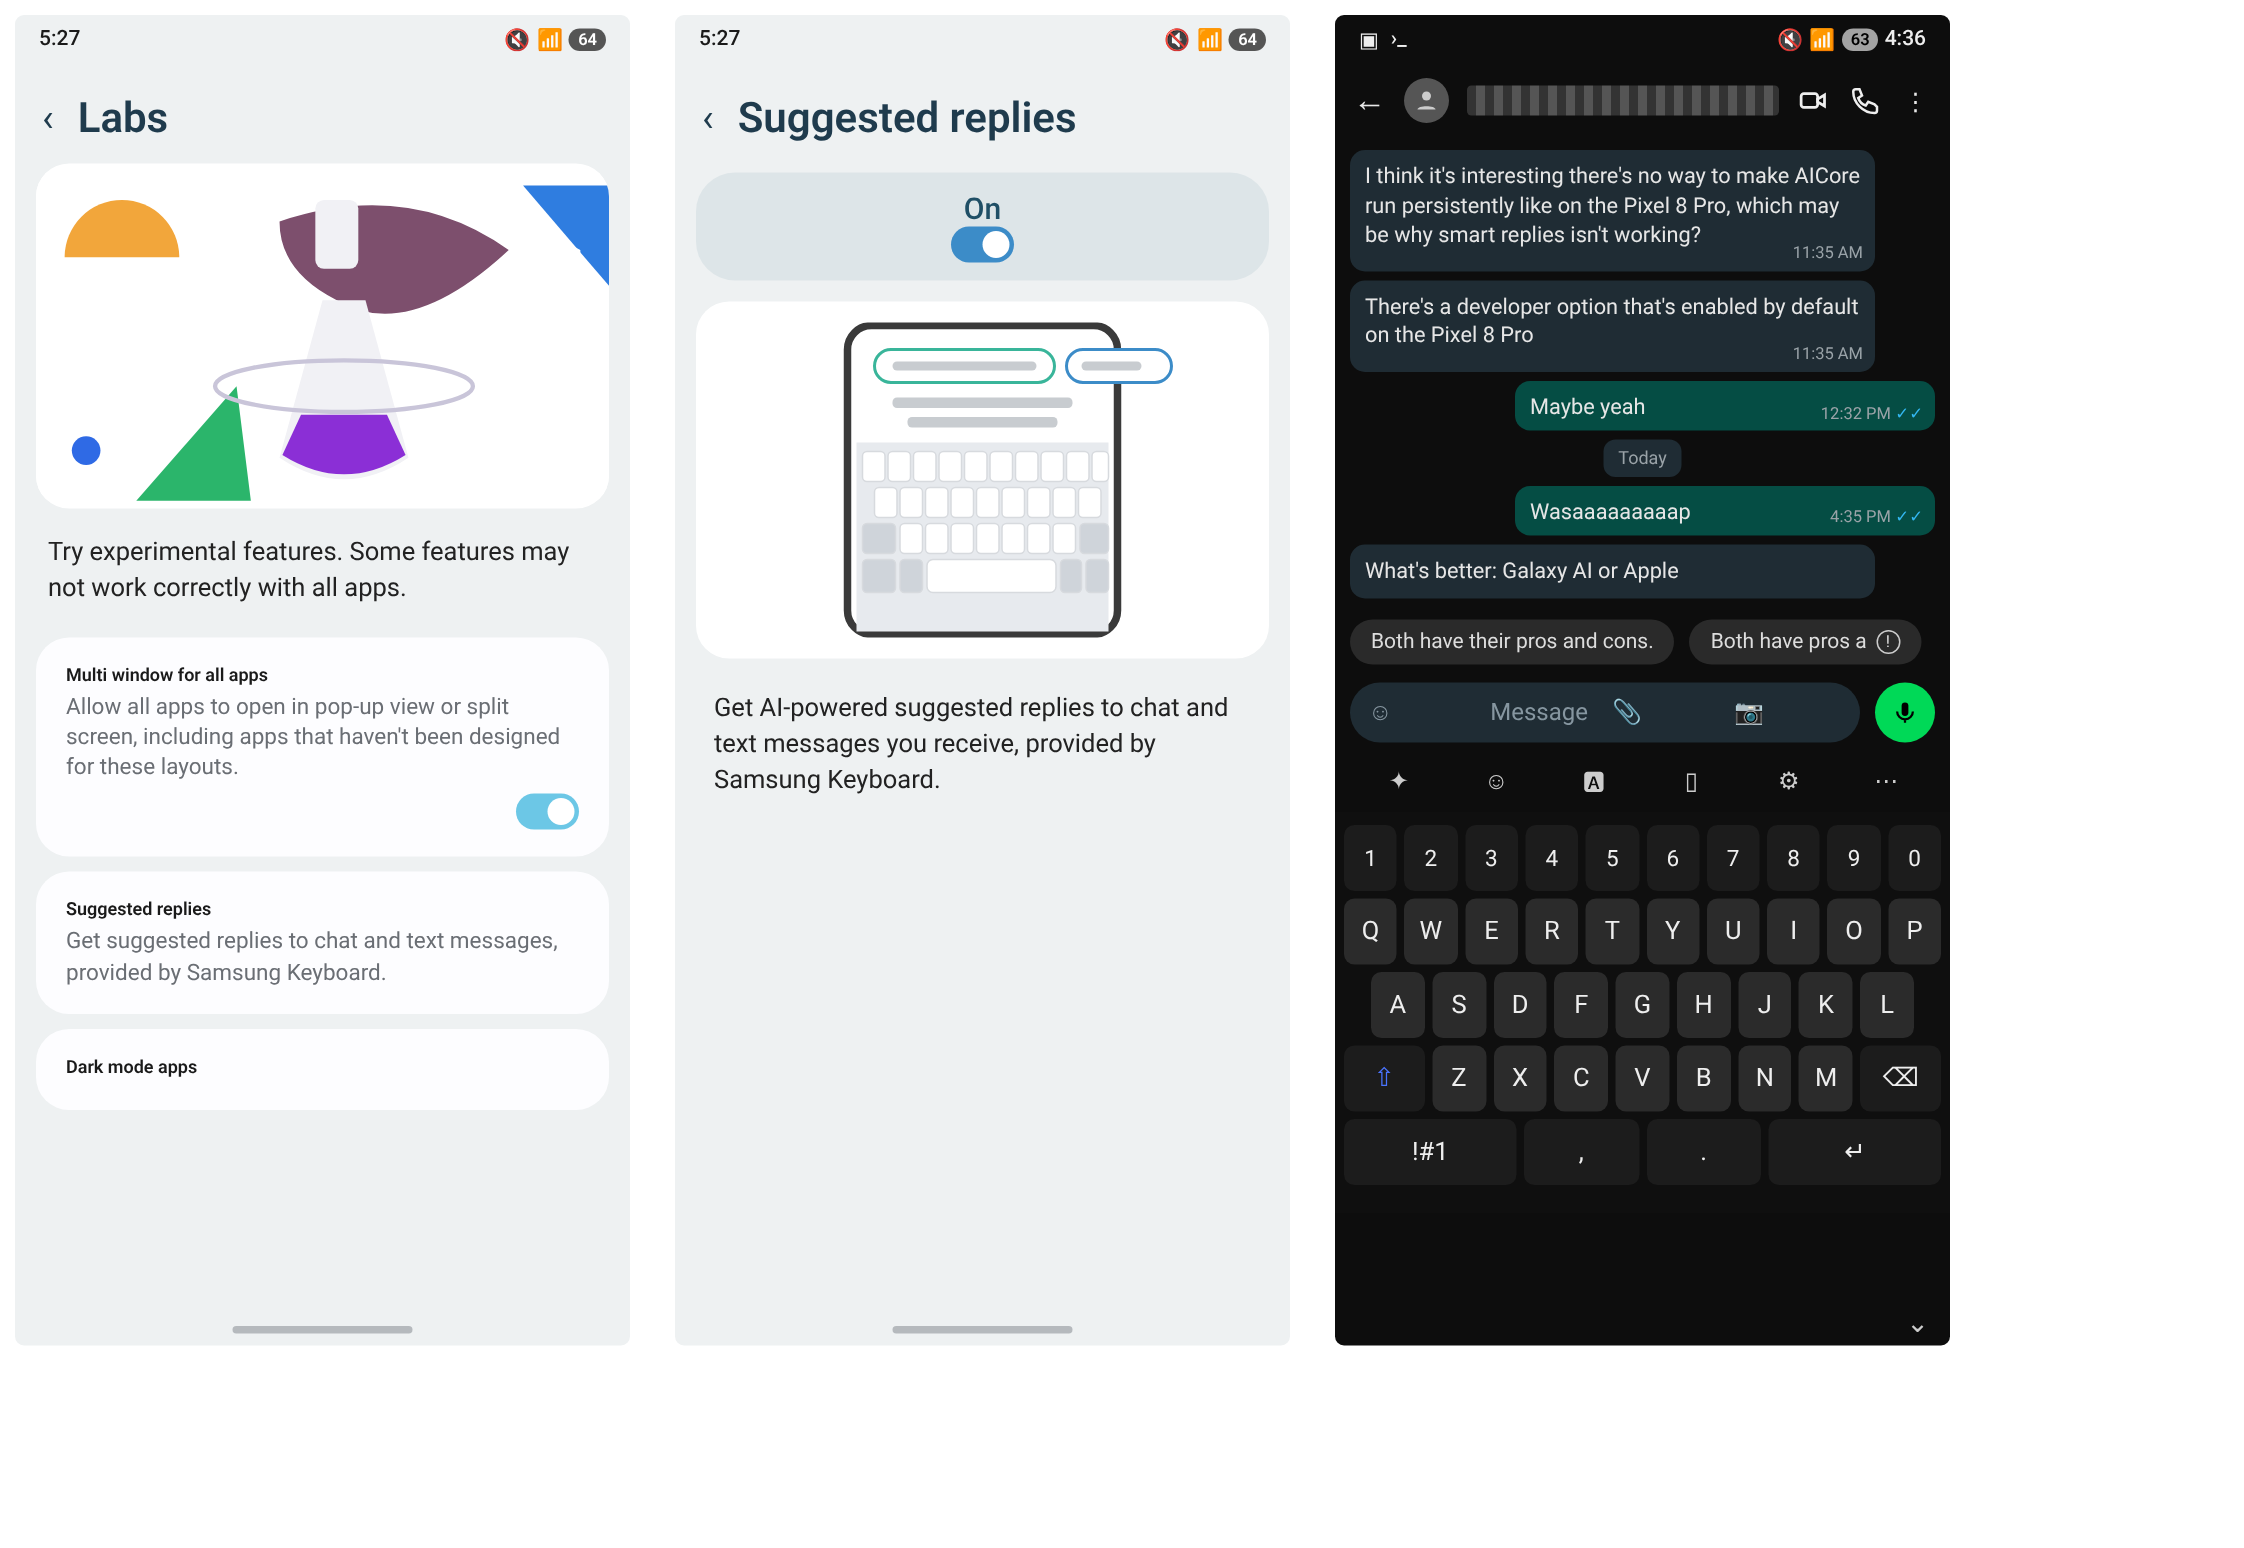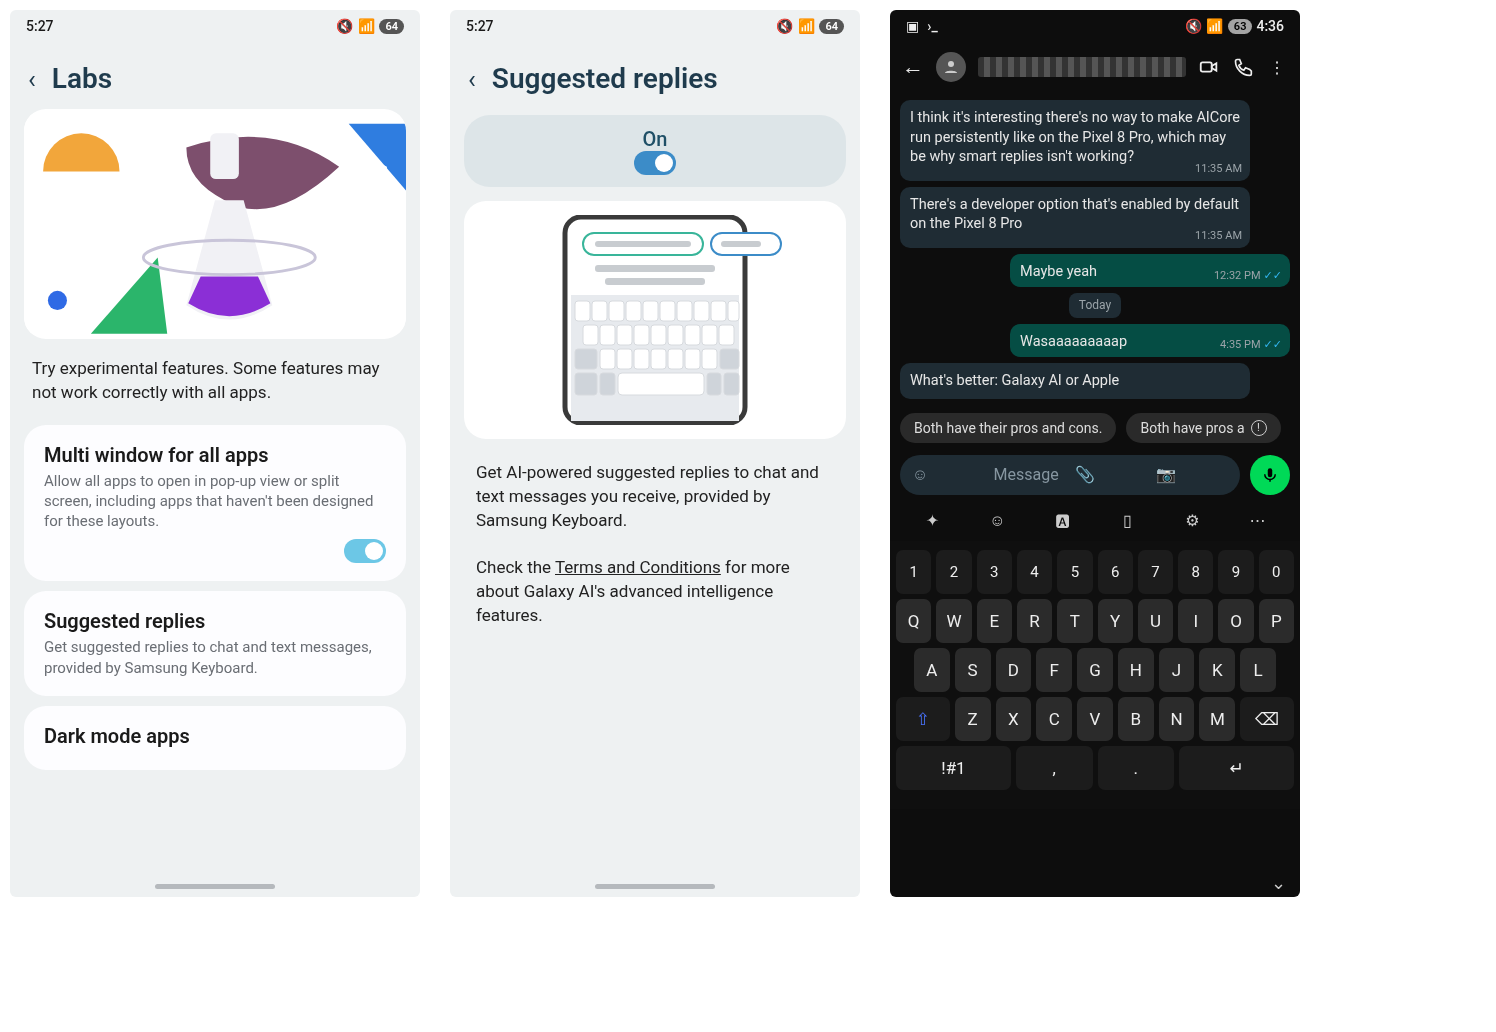--- a/index.html
+++ b/index.html
@@ -65,21 +65,21 @@
     color: #222;
   }
 
   
   .card {
     background: #fdfdff;
     margin: 10px 14px;
     border-radius: 22px;
     padding: 18px 20px;
   }
-  .card h3 { font-size: 20px; font-weight: 600; margin-bottom: 4px; }
+  .card h3 { font-size: 12px; font-weight: 600; margin-bottom: 4px; }
   .card p  { font-size: 15px; color: #6a6e74; line-height: 1.35; }
   .toggle-row { display: flex; justify-content: flex-end; margin-top: 8px; }
   .toggle {
     width: 42px; height: 24px; border-radius: 12px;
     background: #6cc7e6; position: relative;
   }
   .toggle::after {
     content: ""; width: 18px; height: 18px; border-radius: 50%;
     background: #fff; position: absolute; top: 3px; right: 3px;
   }
@@ -323,23 +323,20 @@
         <rect x="50" y="158" width="22" height="22" rx="3" fill="#cfd4da"></rect>
           <rect x="75" y="158" width="15" height="22" rx="3" fill="#cfd4da"></rect>
           <rect x="93" y="158" width="86" height="22" rx="4"></rect>
           <rect x="182" y="158" width="14" height="22" rx="3" fill="#cfd4da"></rect>
           <rect x="199" y="158" width="15" height="22" rx="3" fill="#cfd4da"></rect>
       </g>
     </svg>
   </div>
 
   <div class="para">Get AI-powered suggested replies to chat and text messages you receive, provided by Samsung Keyboard.</div>
-  <div class="para">
-    <span>Check the </span><a href="#">Terms and Conditions</a><span> for more about Galaxy AI's advanced intelligence features.</span>
-  </div>
 
   <div class="homebar"></div>
 </div>
 
 <div class="phone dark">
   <div class="statusbar">
     <div class="right" style="gap:8px">
       <span>▣</span>
       <span>›_</span>
     </div>

